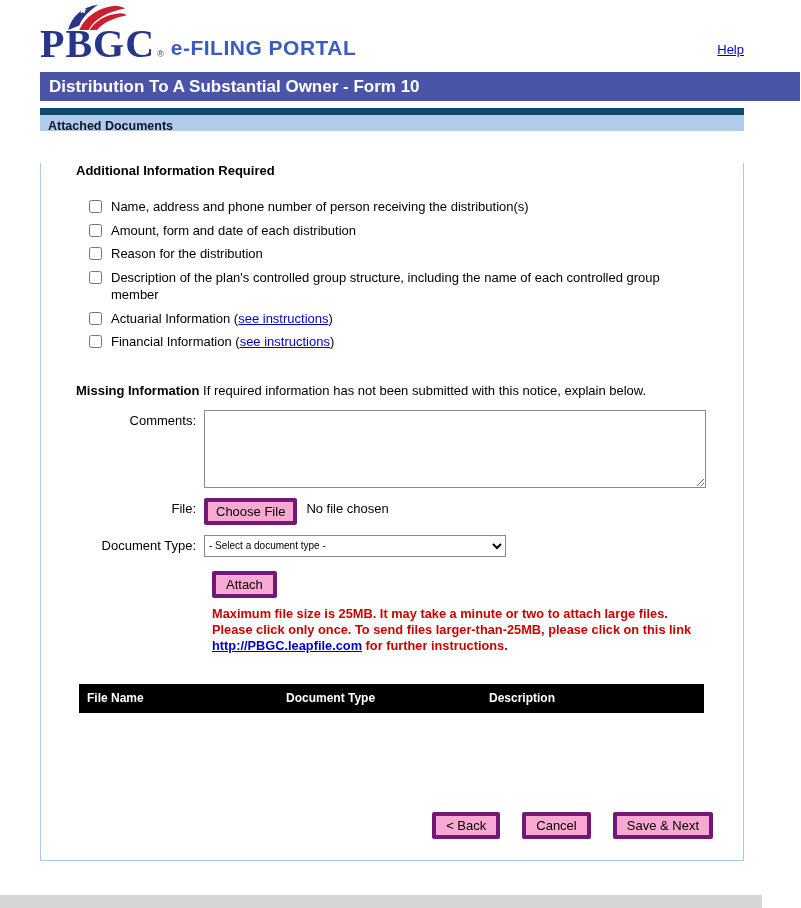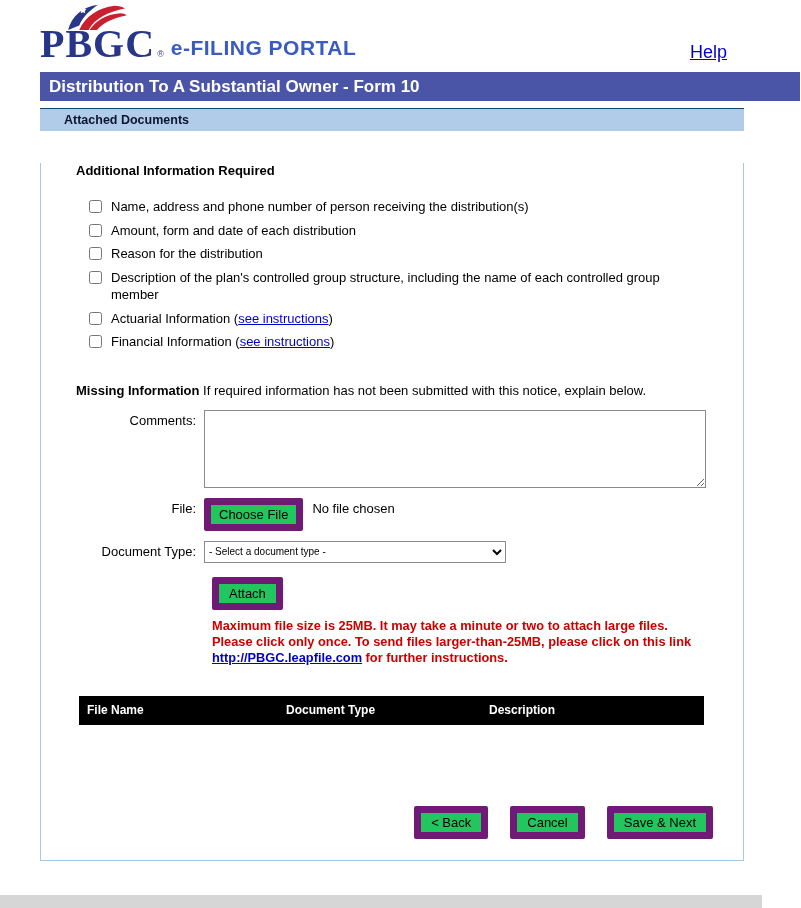--- a/index.html
+++ b/index.html
@@ -29,35 +29,35 @@
   }
   .reg-mark { font-size: 9px; color: #28368a; margin: 0 2px 2px 2px; }
   .portal-text {
     font-weight: bold;
     font-size: 21px;
     color: #3a5cc0;
     letter-spacing: 0.5px;
     margin-left: 5px;
     margin-bottom: 1px;
   }
-  .help-link { position: absolute; right: 74px; top: 42px; font-size: 18px; }
+  .help-link { position: absolute; right: 57px; top: 42px; font-size: 13px; }
 
   
   .title-bar {
     margin-left: 40px; width: 760px; height: 29px;
     background: #4b55a7; color: #fff;
     font-weight: bold; font-size: 17px; line-height: 29px;
     padding-left: 9px;
   }
   .section-bar {
     margin-left: 40px; margin-top: 7px; width: 704px; height: 23px;
     background: #b0cce9; color: #0d1530;
     font-weight: bold; font-size: 12.5px; line-height: 23px;
-    padding-left: 24px;
-    border-top: 1px solid #0c4a6e;
+    padding-left: 8px;
+    border-top: 7px solid #0c4a6e;
   }
 
   
   .content {
     margin-left: 40px; width: 704px; height: 698px;
     border: 1px solid #a9c8e7; border-top: none;
     position: relative; background: #fff;
   }
   .addl-heading { font-size: 13px; font-weight: bold; margin: 32px 0 20px 35px; }
 
@@ -73,21 +73,21 @@
   .form-label { width: 128px; text-align: right; padding-right: 8px; padding-top: 3px; flex: none; }
   textarea {
     font-family: "Liberation Sans", sans-serif; font-size: 13px;
     border: 1px solid #8a8a8a; resize: both; background: #fff;
   }
   .comments-area { width: 502px; height: 78px; }
   .desc-area { width: 334px; height: 38px; }
 
   .btn, .file-btn {
     font-family: "Liberation Sans", sans-serif; font-size: 13px;
-    background: #22c55e; border: 7px solid #701a75; border-radius: 2px;
+    background: #f9a8d4; border: 4px solid #701a75; border-radius: 2px;
     padding: 2px 10px; color: #000; cursor: pointer;
   }
   .file-btn { padding: 2px 8px; }
   .no-file { margin-left: 9px; padding-top: 3px; }
 
   select.doc-select {
     width: 302px; height: 22px; font-family: "Liberation Sans", sans-serif;
     font-size: 10px; border: 1px solid #8a8a8a; background: #fff;
   }
 

